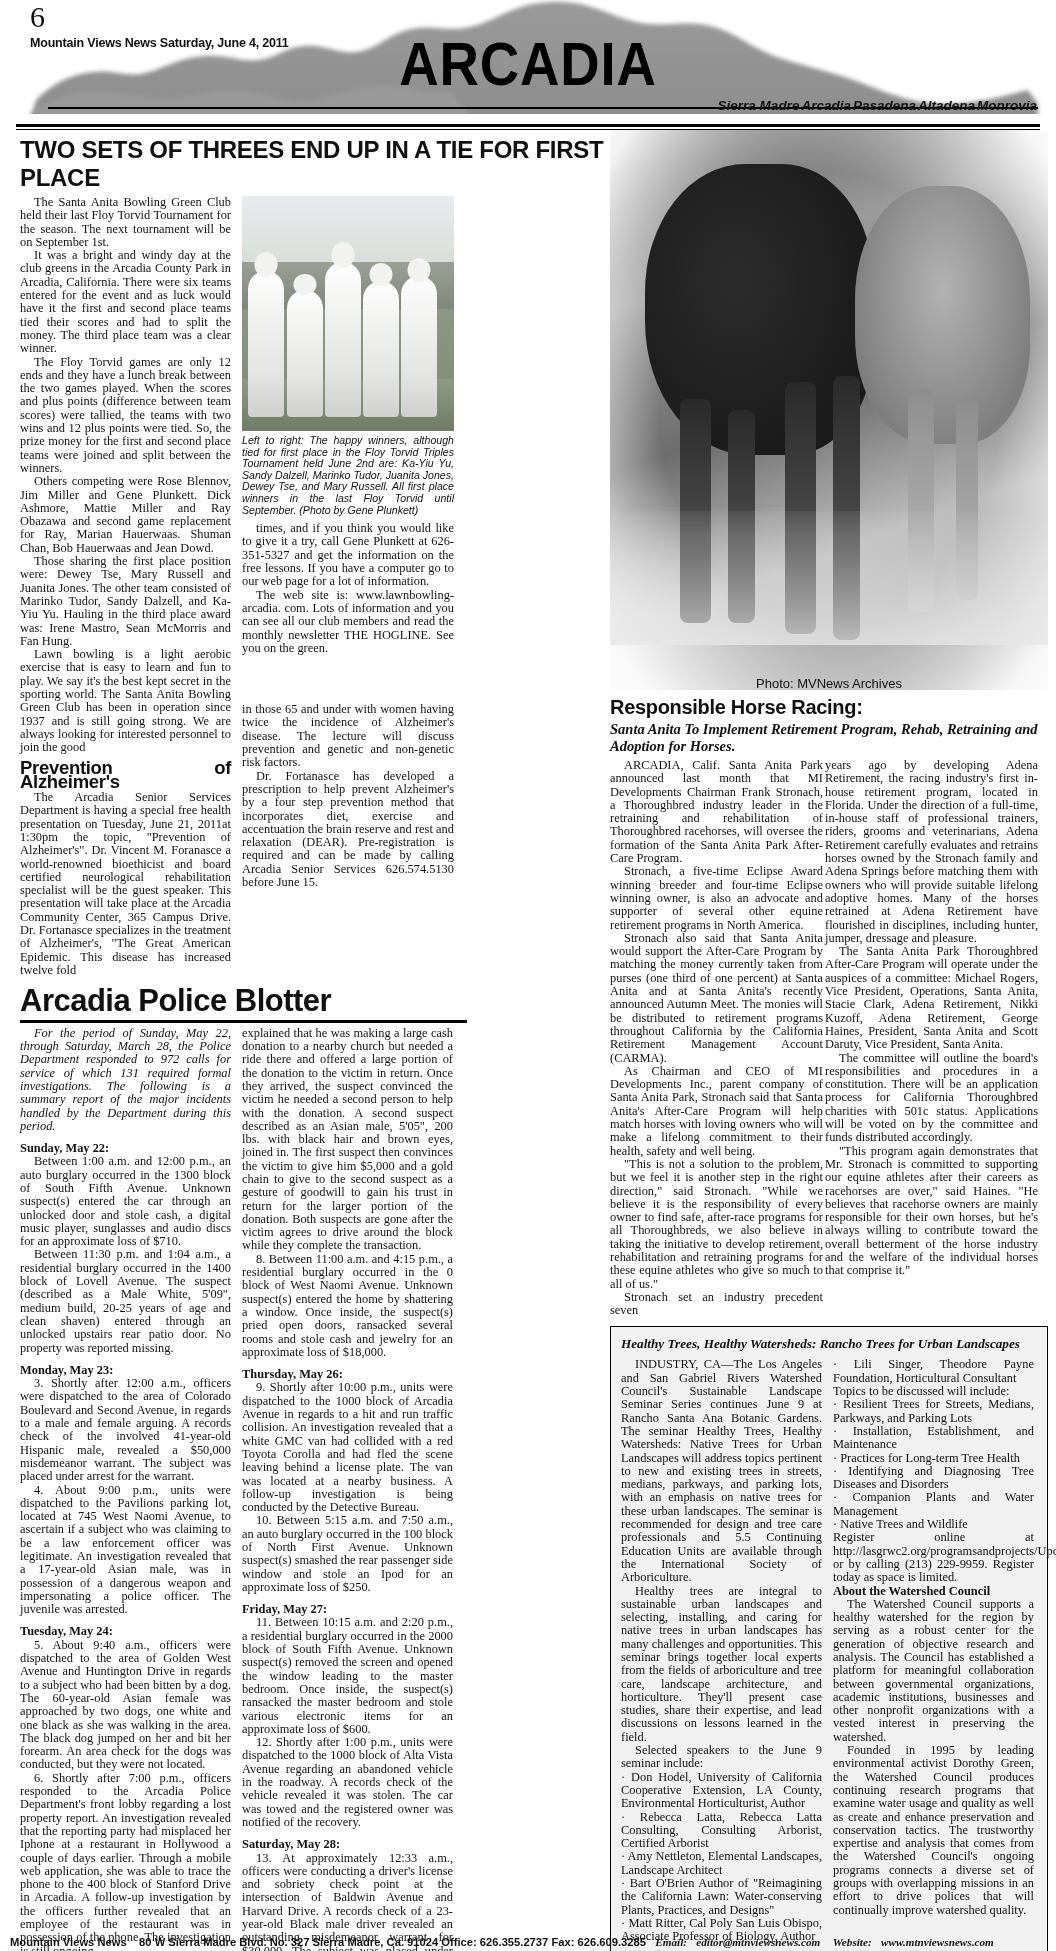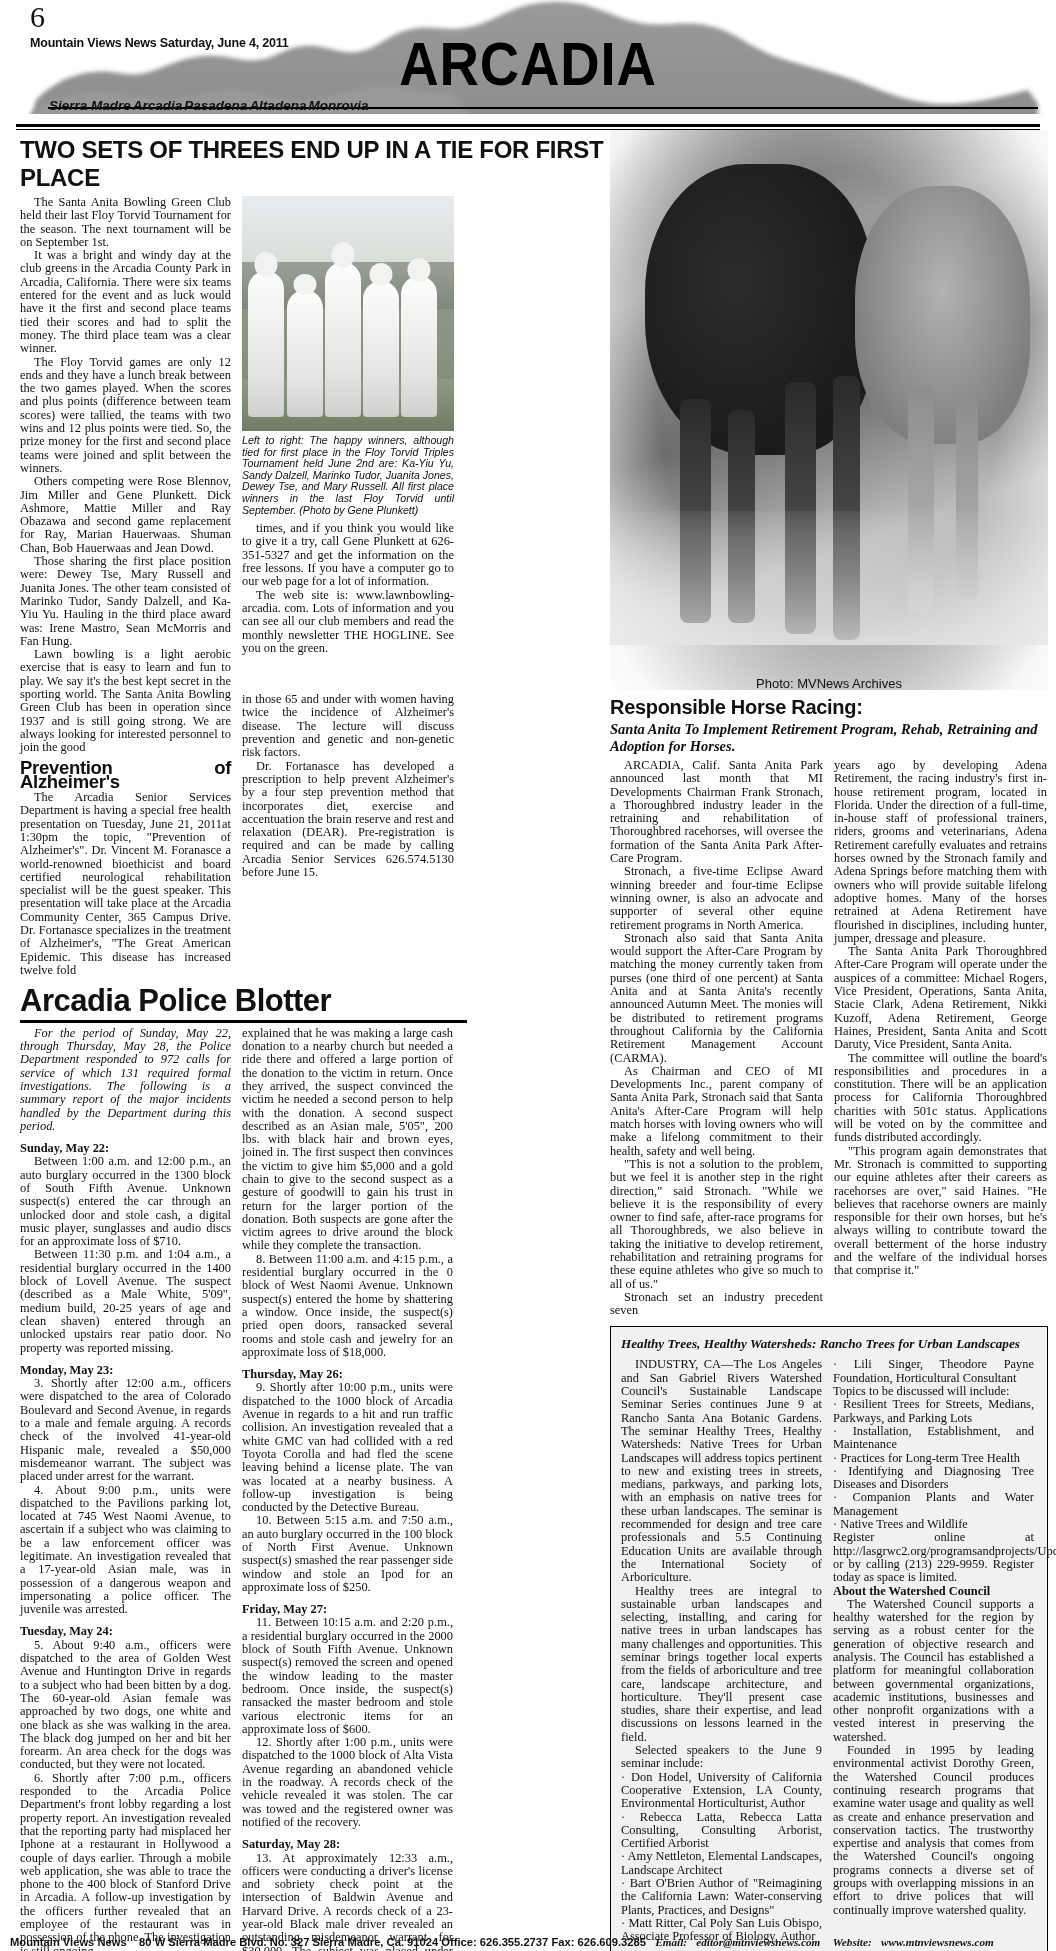--- a/index.html
+++ b/index.html
@@ -29,21 +29,21 @@
   .mast-graphic { position:absolute; left:0; top:0; width:1040px; height:122px; }
   .mast-word {
     position:absolute; left:50%; transform:translateX(-50%) scaleX(0.88);
     top:28px;
     font-family:"Liberation Sans", sans-serif;
     font-weight:bold; font-size:62px; letter-spacing:1px;
     color:#000; z-index:3;
   }
   .mast-cities {
     position:absolute; left:40px; right:10px; top:96px; height:18px; z-index:4;
-    display:flex; align-items:center; justify-content:flex-start;
+    display:flex; align-items:center; justify-content:flex-end;
   }
   .mast-cities .city {
     font-family:"Liberation Sans", sans-serif;
     font-size:13.5px; font-weight:bold; font-style:italic;
     white-space:nowrap; background:transparent; padding:0 1px;
   }
   .mast-rule {
     position:absolute; left:40px; right:10px; top:107px; height:1.5px; background:#000; z-index:3;
   }
 
@@ -145,21 +145,21 @@
     font-family:Liberation Sans, sans-serif;
     font-size:13px; text-align:center; margin-top:-14px; position:relative; z-index:5;
   }
   .headline-3 {
     font-family:"Liberation Sans", sans-serif;
     font-weight:bold; font-size:20px; letter-spacing:-0.3px; margin:5px 0 2px 0;
   }
   .subhead-3 {
     font-weight:bold; font-style:italic; font-size:14.5px; line-height:16.5px; margin-bottom:5px;
   }
-  .two-col { display:flex; gap:11px; }
+  .two-col { display:flex; gap:2px; }
   .two-col .c { width:213px; }
 
   
   .sustain-box {
     border:1px solid #000; background:#f1f1f1;
     margin-top:9px; padding:9px 10px 8px 10px;
   }
   .headline-4 {
     font-family:"Liberation Sans", sans-serif;
     font-weight:bold; font-size:18.5px; letter-spacing:-0.3px; margin:0 0 2px 0;
@@ -254,34 +254,34 @@
           <div class="person p4"></div>
           <div class="person p5"></div>
         </div>
         <div class="caption">Left to right:  The happy winners, although tied for first place in the Floy Torvid Triples Tournament held June 2nd are:  Ka-Yiu Yu, Sandy Dalzell, Marinko Tudor, Juanita Jones, Dewey Tse, and Mary Russell. All first place winners in the last Floy Torvid until September. (Photo by Gene Plunkett)</div>
 
         <div class="col-text" style="margin-top:6px;">
           <p>times, and if you think you would like to give it a try, call Gene Plunkett at 626-351-5327 and get the information on the free lessons. If you have a computer go to our web page for a lot of information.</p>
           <p>The web site is: www.lawnbowling-arcadia. com.  Lots of information and you can see all our club members and read the monthly newsletter THE HOGLINE. See you on the green.</p>
         </div>
 
-        <div class="col-text" style="margin-top:38px;">
+        <div class="col-text" style="margin-top:48px;">
           <p class="noind">in those 65 and under with women having twice the incidence of Alzheimer's disease. The lecture will discuss prevention and genetic and non-genetic risk factors.</p>
           <p>Dr. Fortanasce has developed a prescription to help prevent Alzheimer's by a four step prevention method that incorporates diet, exercise and accentuation the brain reserve and rest and relaxation (DEAR).  Pre-registration is required and can be made by calling Arcadia Senior Services 626.574.5130 before June 15.</p>
         </div>
       </div>
     </div>
 
     <div class="blotter-title">Arcadia Police Blotter</div>
     <div class="blotter-rule"></div>
 
     <div class="blotter-cols">
       <div class="blotter-col">
         <div class="blotter-intro">
-          <p>For the period of Sunday, May 22, through Thursday, May 28, the Police Department responded to 972 calls for service of which 131 required formal investigations.  The following is a summary report of the major incidents handled by the Department during this period.</p>
+          <p>For the period of Sunday, May 22, through Saturday, March 28, the Police Department responded to 972 calls for service of which 131 required formal investigations.  The following is a summary report of the major incidents handled by the Department during this period.</p>
         </div>
         <div class="col-text">
           <div class="daylabel">Sunday, May 22:</div>
           <p>Between 1:00 a.m. and 12:00 p.m., an auto burglary occurred in the 1300 block of South Fifth Avenue.  Unknown suspect(s) entered the car through an unlocked door and stole cash, a digital music player, sunglasses and audio discs for an approximate loss of $710.</p>
           <p>Between 11:30 p.m. and 1:04 a.m., a residential burglary occurred in the 1400 block of Lovell Avenue.  The suspect (described as a Male White, 5'09", medium build, 20-25 years of age and clean shaven) entered through an unlocked upstairs rear patio door.  No property was reported missing.</p>
 
           <div class="daylabel">Monday, May 23:</div>
           <p>3. Shortly after 12:00 a.m., officers were dispatched to the area of Colorado Boulevard and Second Avenue, in regards to a male and female arguing.  A records check of the involved 41-year-old Hispanic male, revealed a $50,000 misdemeanor warrant. The subject was placed under arrest for the warrant.</p>
           <p>4. About 9:00 p.m., units were dispatched to the Pavilions parking lot, located at 745 West Naomi Avenue, to ascertain if a subject who was claiming to be a law enforcement officer was legitimate.  An investigation revealed that a 17-year-old Asian male, was in possession of a dangerous weapon and impersonating a police officer. The juvenile was arrested.</p>
 

